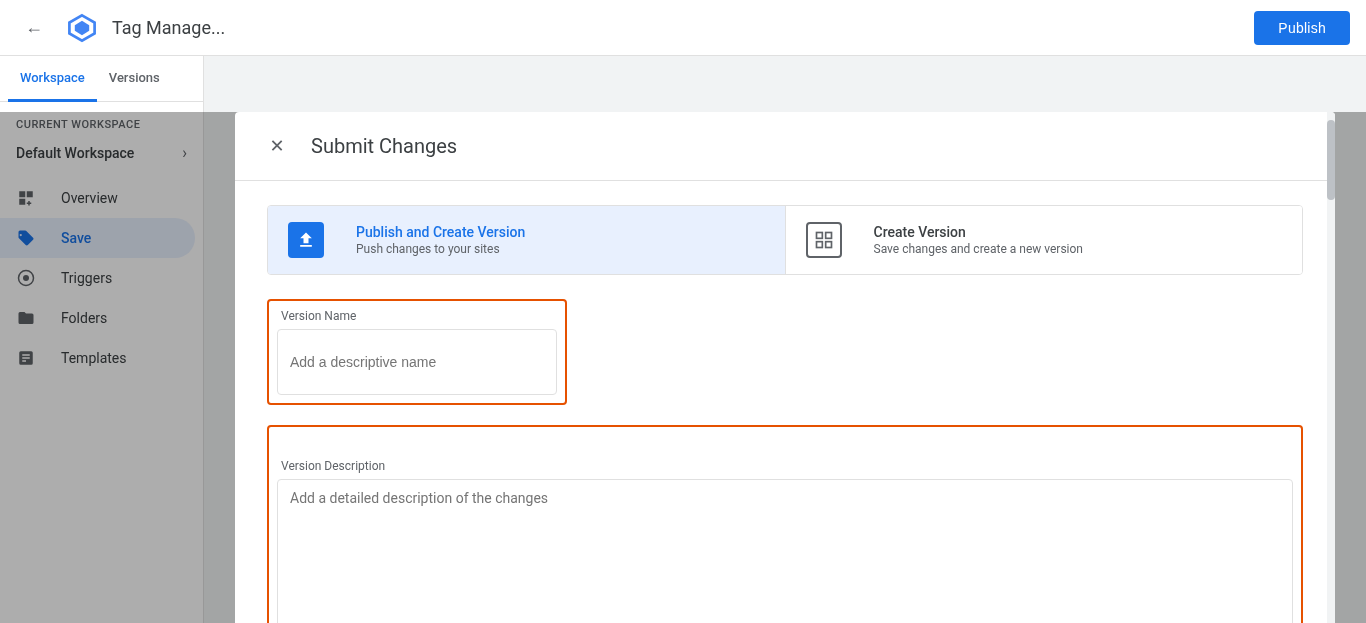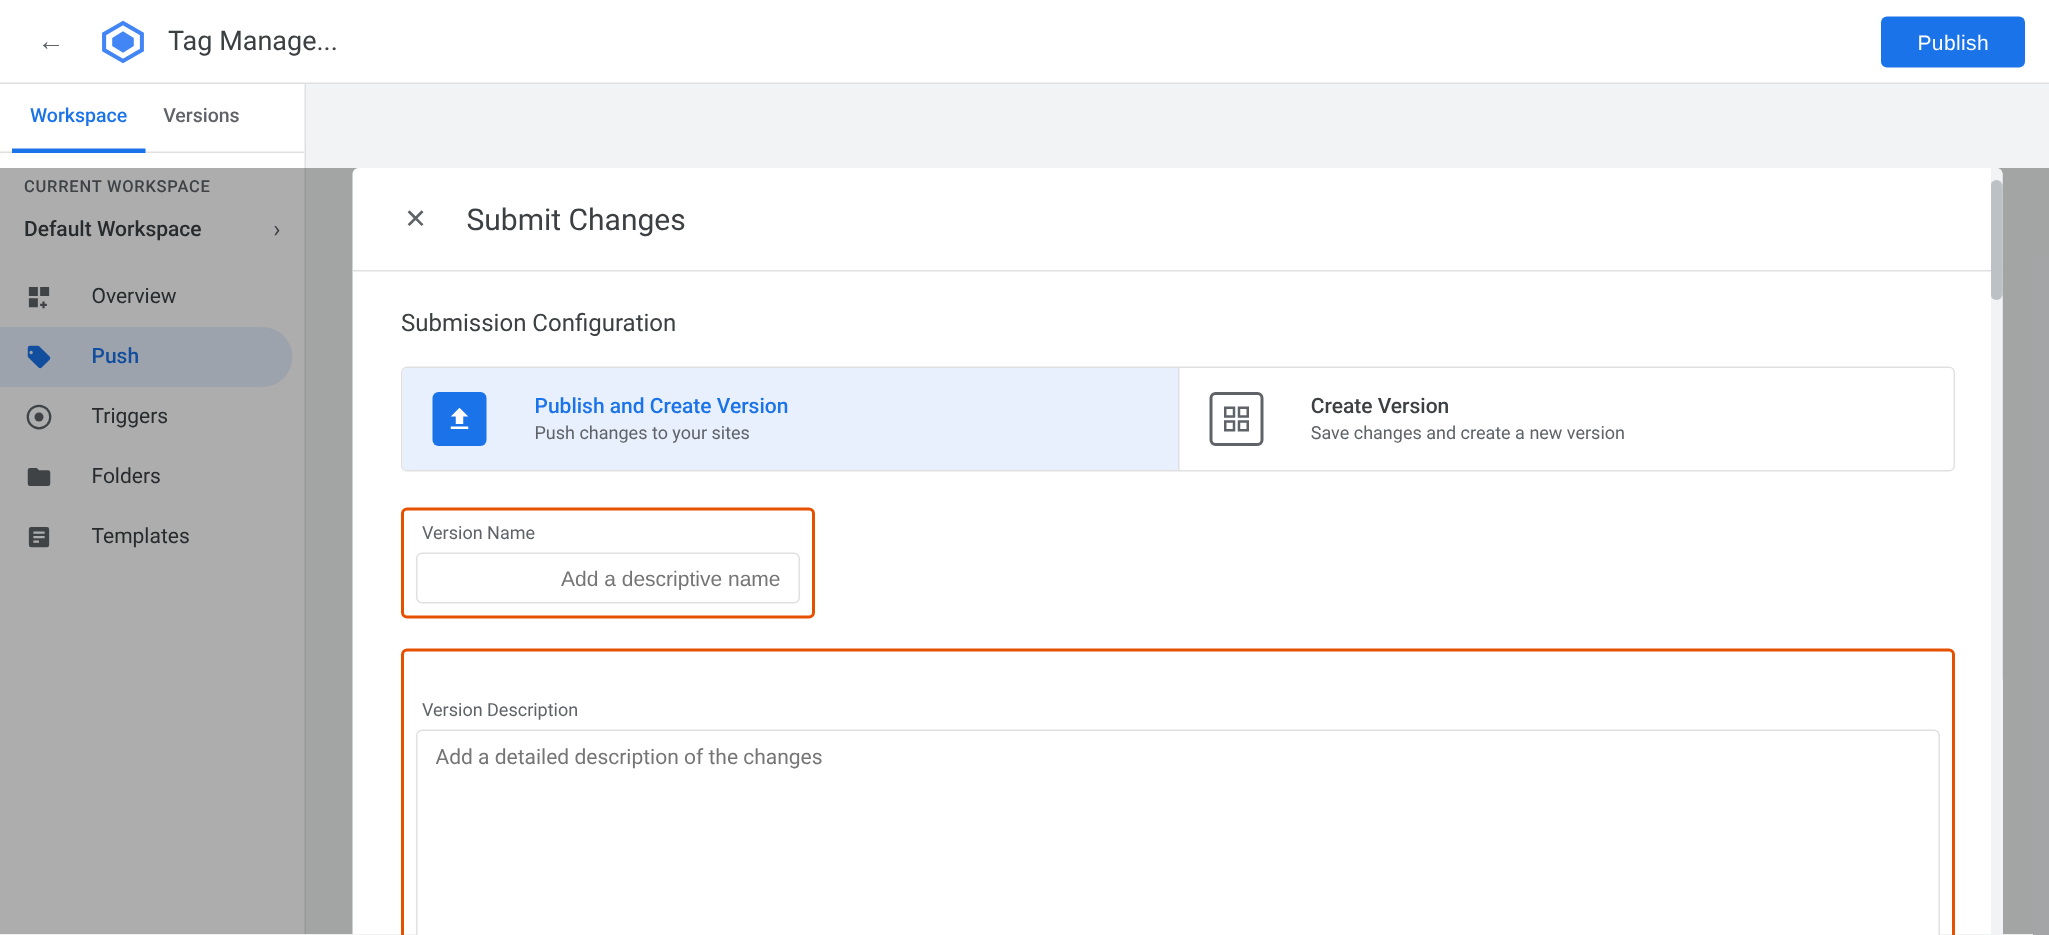--- a/index.html
+++ b/index.html
@@ -276,29 +276,28 @@
       font-size: 12px;
       color: #5f6368;
     }
     .field-label {
       font-size: 12px;
       color: #5f6368;
       margin-bottom: 4px;
       display: block;
     }
     .field-input {
-      width: 256px;
+      width: 280px;
       border: 1px solid #e0e0e0;
       border-radius: 4px;
-      padding: 8px 12px;
+      padding: 24px 12px;
       font-size: 14px;
       color: #3c4043;
       outline: none;
       background: #fff;
-      text-align: right;
     }
     .version-name-wrapper {
       border: 2px solid #e65100;
       border-radius: 4px;
       padding: 8px;
       display: inline-block;
     }
     .version-name-wrapper .field-label {
       margin-bottom: 6px;
       padding-left: 4px;
@@ -373,21 +372,21 @@
         </span>
         <span>Overview</span>
       </div>
 
       <div class="nav-item active">
         <span class="nav-icon">
           <svg width="18" height="18" viewBox="0 0 24 24" fill="currentColor">
               <path d="M21.41 11.58l-9-9A2 2 0 0011 2H4a2 2 0 00-2 2v7a2 2 0 00.59 1.42l9 9A2 2 0 0013 22a2 2 0 001.41-.59l7-7A2 2 0 0022 13a2 2 0 00-.59-1.42zM6.5 8A1.5 1.5 0 115 6.5 1.5 1.5 0 016.5 8z"></path>
             </svg>
         </span>
-        <span>Push</span>
+        <span>Save</span>
       </div>
 
       <div class="nav-item">
         <span class="nav-icon">
           <svg width="18" height="18" viewBox="0 0 24 24" fill="currentColor">
               <circle cx="12" cy="12" r="10" fill="none" stroke="currentColor" stroke-width="2"></circle>
               <circle cx="12" cy="12" r="4"></circle>
             </svg>
         </span>
         <span>Triggers</span>
@@ -422,21 +421,20 @@
           <span>✕</span>
         </button>
         <span class="dialog-title">Submit Changes</span>
       </div>
 
       <div class="dialog-scrollbar">
         <div class="dialog-scrollbar-thumb"></div>
       </div>
 
       <div class="dialog-body">
-        <div class="submission-config-title">Submission Configuration</div>
 
         
         <div class="option-cards">
 
           <div class="option-card selected">
             <div class="option-card-icon">
               <svg width="20" height="20" viewBox="0 0 24 24" fill="white">
                   <path d="M9 16h6v-6h4l-7-7-7 7h4zm-4 2h14v2H5z"></path>
                 </svg>
             </div>

